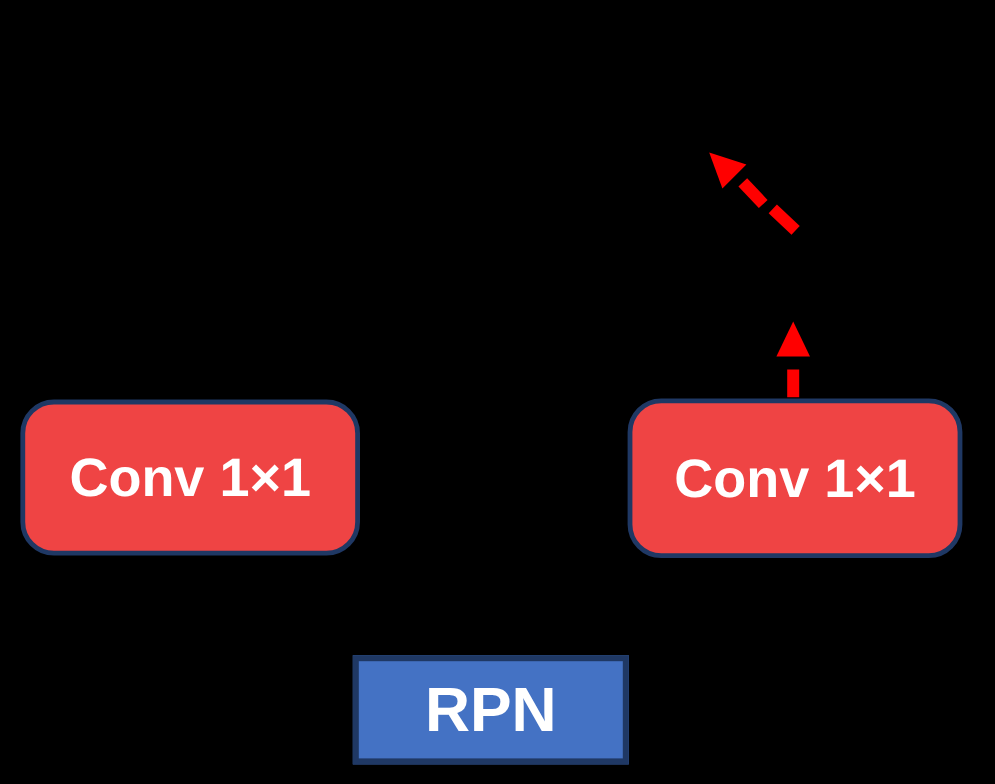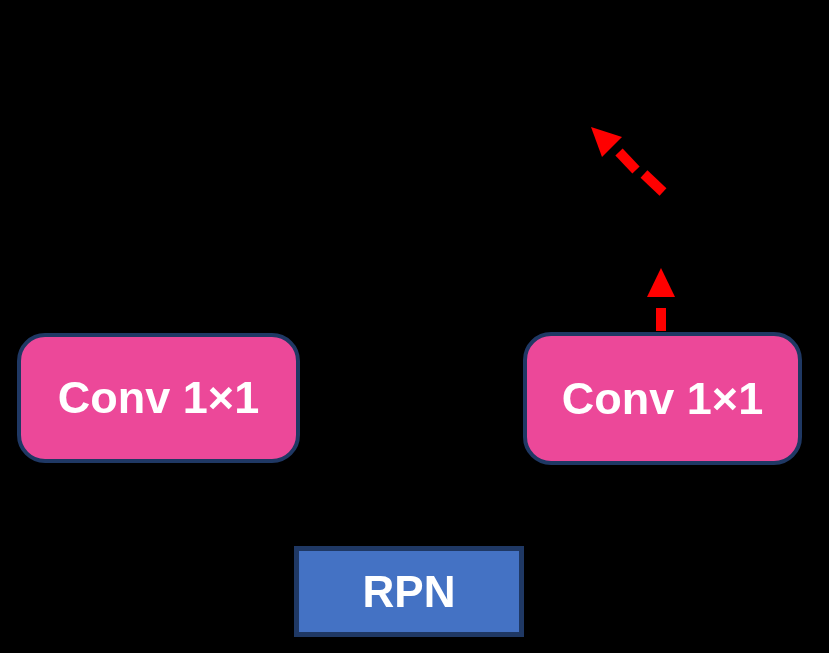--- a/index.html
+++ b/index.html
@@ -21,42 +21,42 @@
     align-items: center;
     justify-content: center;
     box-sizing: border-box;
     color: #ffffff;
     font-weight: 700;
   }
   .node .node-label {
     white-space: nowrap;
   }
   .conv-box {
-    background: #ec4899;
+    background: #ef4444;
     border: 4px solid #1F3864;
     border-radius: 28px;
     font-size: 45px;
   }
   .conv-left {
     left: 17px;
     top: 333px;
     width: 283px;
     height: 130px;
   }
   .conv-right {
     left: 523px;
     top: 332px;
     width: 279px;
     height: 133px;
   }
   .rpn-box {
     background: #4472C4;
     border: 5px solid #1F3864;
     border-radius: 0;
-    font-size: 44px;
+    font-size: 52px;
     left: 294px;
     top: 546px;
     width: 230px;
     height: 91px;
   }
   .arrows-layer {
     position: absolute;
     left: 0;
     top: 0;
     width: 829px;

